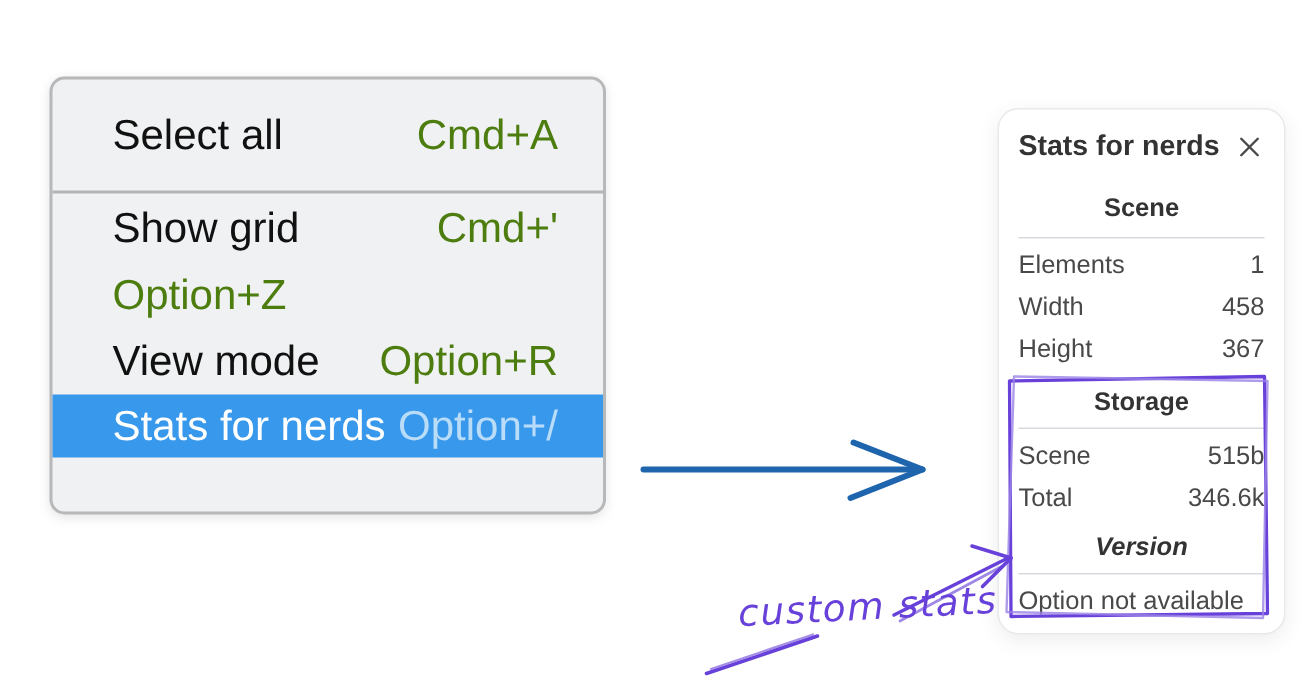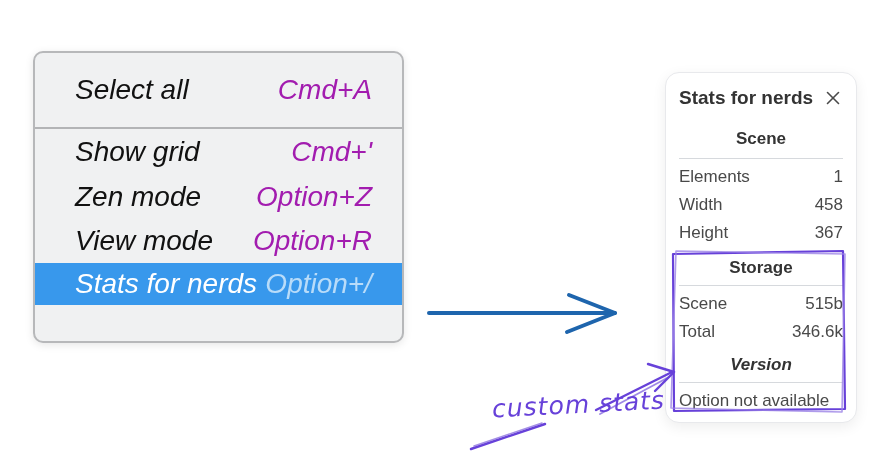--- a/index.html
+++ b/index.html
@@ -4,22 +4,22 @@
 <style>
   html,body{margin:0;padding:0;background:#ffffff;}
   body{width:873px;height:461px;position:relative;overflow:hidden;
        font-family:"Liberation Sans",sans-serif;}
 
   
   .menu{position:absolute;left:33px;top:51px;width:371px;height:292px;
         background:#f0f1f2;border:2px solid #b7b8ba;border-radius:10px;
         box-sizing:border-box;box-shadow:0 2px 8px rgba(0,0,0,.10);}
   .menu-row{display:flex;justify-content:space-between;align-items:center;
-            padding:0 30px 0 40px;font-size:28px;color:#111;cursor:default;font-style:italic;}
-  .menu-row .shortcut{color:#a21caf;}
+            padding:0 30px 0 40px;font-size:28px;color:#111;cursor:default;}
+  .menu-row .shortcut{color:#4d7c0f;}
   .row-selectall{height:74px;}
   .menu-divider{border-top:2px solid #b3b4b6;margin:0;}
   .menu-group{}
   .row-std{height:45px;}
   .row-view{height:44px;gap:32px;}
   .row-selected{height:42px;background:#3898ec;color:#ffffff;}
   .row-selected .shortcut{color:#b9dcf9;}
 
   
   .connector{position:absolute;left:426px;top:292px;}
@@ -57,21 +57,20 @@
     <span>Select all</span>
     <span class="shortcut">Cmd+A</span>
   </div>
   <div class="menu-divider"></div>
   <div class="menu-group">
     <div class="menu-row row-std">
       <span>Show grid</span>
       <span class="shortcut">Cmd+'</span>
     </div>
     <div class="menu-row row-std">
-      <span>Zen mode</span>
       <span class="shortcut">Option+Z</span>
     </div>
     <div class="menu-row row-view">
       <span>View mode</span>
       <span class="shortcut">Option+R</span>
     </div>
     <div class="menu-row row-selected">
       <span>Stats for nerds</span>
       <span class="shortcut">Option+/</span>
     </div>

